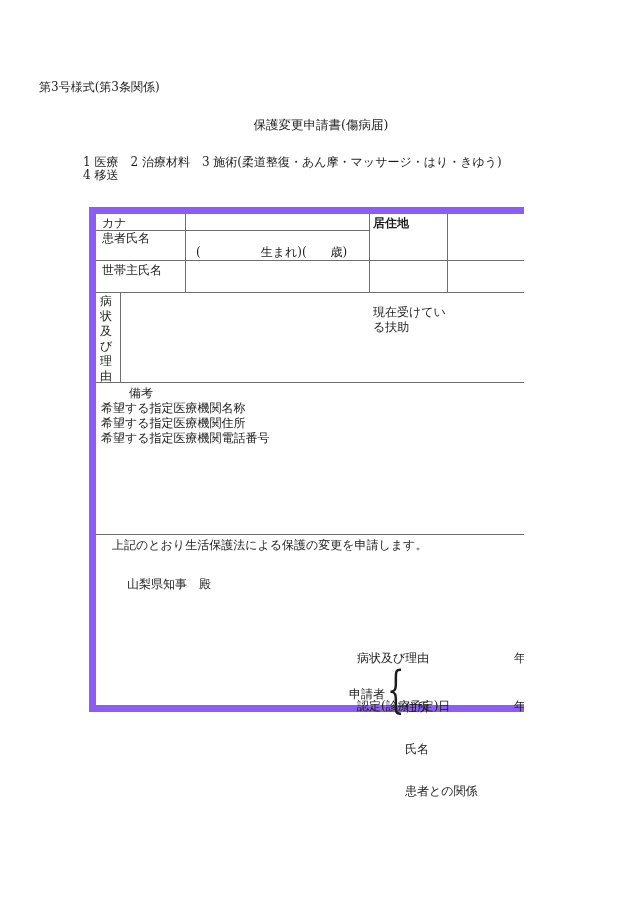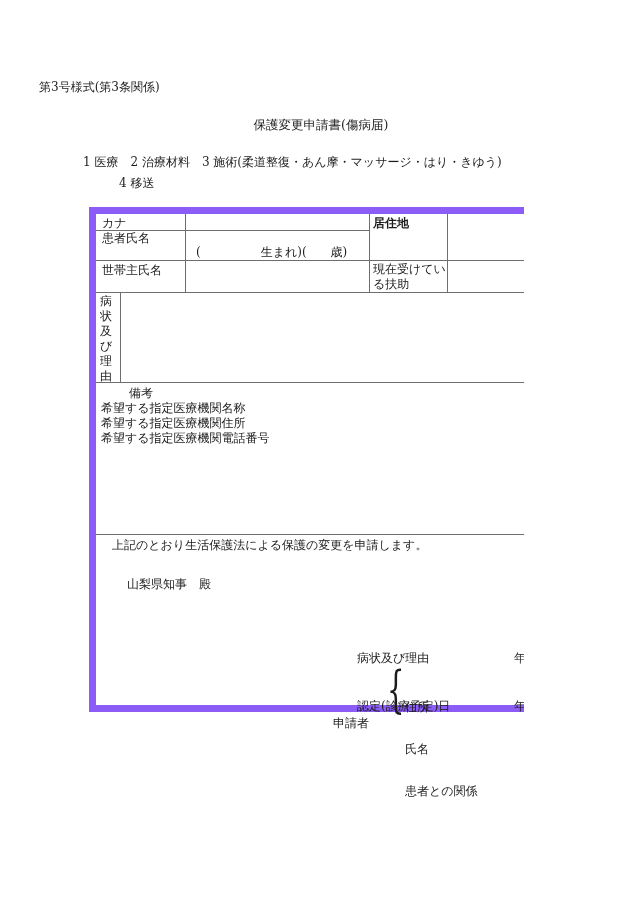--- a/index.html
+++ b/index.html
@@ -22,20 +22,21 @@
     box-sizing: border-box;
   }
   .hline, .vline { position: absolute; background: #6e6e6e; }
   .hline { height: 1px; }
   .vline { width: 1px; }
   .wrapcell {
     position: absolute;
     white-space: normal;
     word-break: break-all;
     line-height: 15px;
+    margin-top: 43px;
   }
   .vertical-label {
     position: absolute;
     white-space: normal;
     word-break: break-all;
     width: 17px;
     line-height: 15px;
   }
   .remarks { position: absolute; white-space: pre; line-height: 15px; }
   .date-row { white-space: pre; line-height: 20px; }
@@ -56,21 +57,21 @@
 <body>
 
 <div class="page">
 
   <div class="abs" style="left:39px; top:80px;">第3号様式(第3条関係)</div>
 
   <div class="abs" style="left:0; top:118px; width:642px; text-align:center; font-size:12.5px;">保護変更申請書(傷病届)</div>
 
   <div class="abs" style="left:83px; top:155px;">1 医療　2 治療材料　3 施術(柔道整復・あん摩・マッサージ・はり・きゆう)</div>
 
-  <div class="abs" style="left:83px; top:176px;margin-left:36px;">4 移送</div>
+  <div class="abs" style="left:83px; top:168px;">4 移送</div>
 
   <div class="form-table">
 
     <div class="vline" style="left:89px;  top:0;     height:78px;"></div>
     <div class="vline" style="left:273px; top:0;     height:78px;"></div>
     <div class="vline" style="left:351px; top:0;     height:78px;"></div>
     <div class="vline" style="left:24px;  top:78px;  height:90px;"></div>
     <div class="hline" style="left:0;     top:16px;  width:273px;"></div>
     <div class="hline" style="left:0;     top:46px;  width:510px;"></div>
     <div class="hline" style="left:0;     top:78px;  width:510px;"></div>
@@ -94,21 +95,21 @@
     <div class="remarks" style="left:5px; top:217px;text-align:right;">希望する指定医療機関電話番号</div>
 
     <div class="abs" style="left:16px; top:324px;">上記のとおり生活保護法による保護の変更を申請します。</div>
     <div class="abs" style="left:31px; top:363px;">山梨県知事　殿</div>
 
     <div class="abs" style="left:261px; top:406px;">
       <div class="date-row"><span class="lbl">病状及び理由</span><span class="yr">年</span><span class="mo">月</span><span>日</span></div>
       <div class="date-row"><span class="lbl">認定(診療予定)日</span><span class="yr">年</span><span class="mo">月</span><span>日</span></div>
     </div>
 
-    <div class="abs" style="left:237px; top:473px;margin-top:29px;">申請者</div>
+    <div class="abs" style="left:253px; top:473px;">申請者</div>
     <div class="brace" style="left:291px; top:452px;">{</div>
     <div class="applicant-items" style="left:309px; top:458px;">
       <div>住所</div>
       <div>氏名</div>
       <div>患者との関係</div>
     </div>
 
   </div>
 </div>
 

